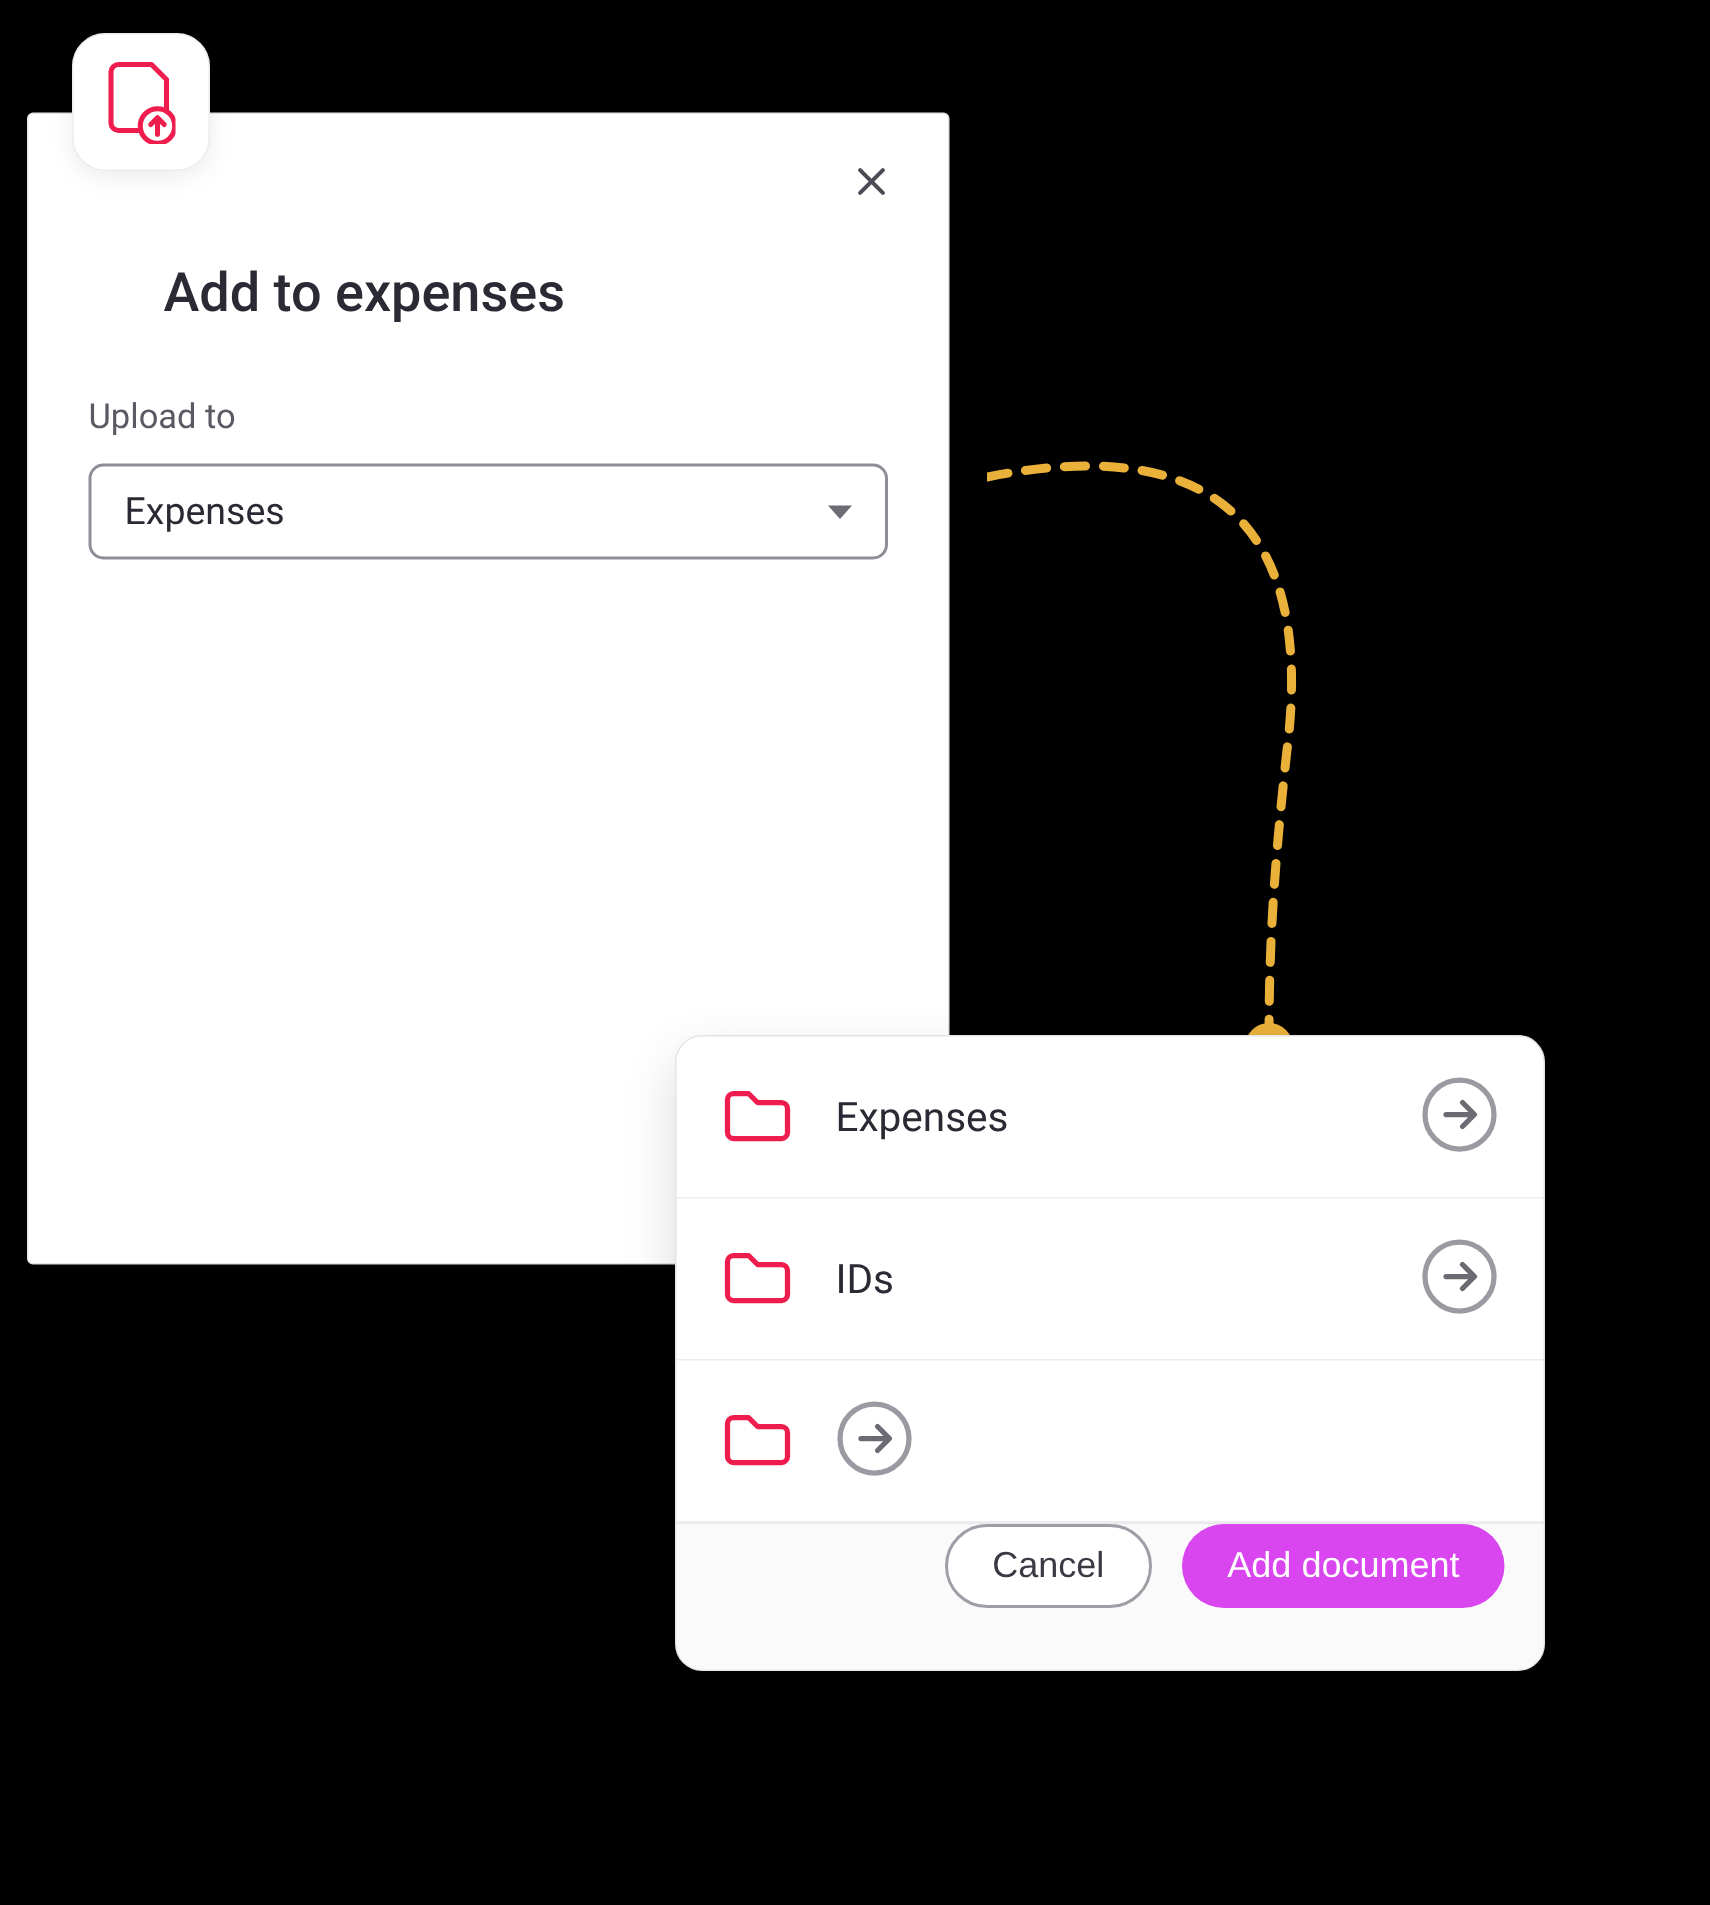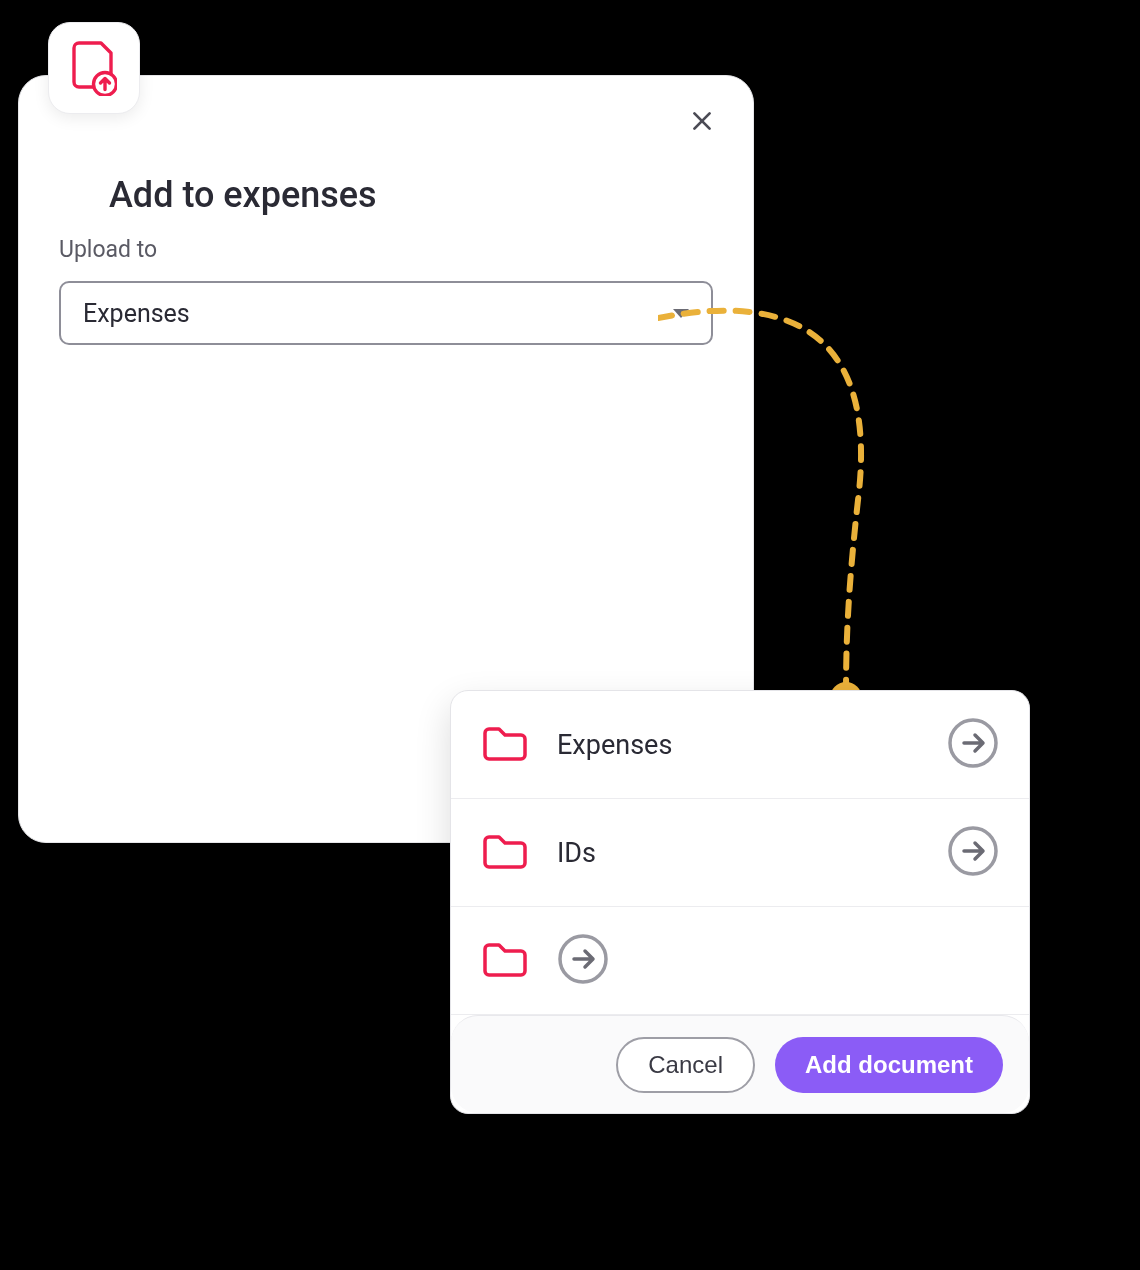--- a/index.html
+++ b/index.html
@@ -11,25 +11,25 @@
       position: relative;
       overflow: hidden;
     }
     .stage { position: absolute; inset: 0; }
 
     
     .upload-card {
       position: absolute;
       left: 18px;
       top: 75px;
-      width: 736px;
+      width: 615px;
       height: 768px;
       background: #fff;
       border: 1px solid #e5e5e8;
-      border-radius: 28px;
+      border-radius: 4px;
       box-shadow: 0 10px 30px rgba(0,0,0,0.08);
       padding: 26px 40px 16px 40px;
     }
     .icon-badge {
       position: absolute;
       left: 48px;
       top: 22px;
       width: 92px;
       height: 92px;
       background: #fff;
@@ -53,21 +53,21 @@
       color: #4b4b55;
     }
     .card-title {
       margin-top: 72px;
       font-size: 36px;
       font-weight: 500;
       color: #2a2a34;
       margin-left: 50px;
     }
     .field-label {
-      margin-top: 20px;
+      margin-top: 48px;
       font-size: 23px;
       color: #5a5a64;
     }
     .select-box {
       margin-top: 18px;
       height: 64px;
       border: 2px solid #8e8e98;
       border-radius: 10px;
       display: flex;
       align-items: center;
@@ -149,46 +149,44 @@
       flex: 1 1 auto;
       font-size: 27px;
       color: #2a2a34;
     }
     .arrow-circle { flex: 0 0 auto; }
     .popup-footer {
       height: 98px;
       background: #fafafb;
       border-top: 1px solid #e8e8ec;
       display: flex;
-      align-items: center;
       justify-content: flex-end;
       gap: 20px;
       padding: 0 26px;
-      border-radius: 27px;
     }
     .btn {
       height: 56px;
       border-radius: 30px;
       font-size: 24px;
       padding: 0 30px;
       display: inline-flex;
       align-items: center;
       justify-content: center;
       cursor: pointer;
       border: none;
     }
     .btn-secondary {
       background: #fff;
       color: #3a3a44;
       border: 2px solid #9e9ea6;
     }
     .btn-primary {
-      background: #8b5cf6;
+      background: #d946ef;
       color: #fff;
-      font-weight: 700;
+      font-weight: 400;
     }
   </style>
 </head>
 <body>
 
 <div class="stage">
 
   <div class="upload-card">
 
     <div class="close-btn">

